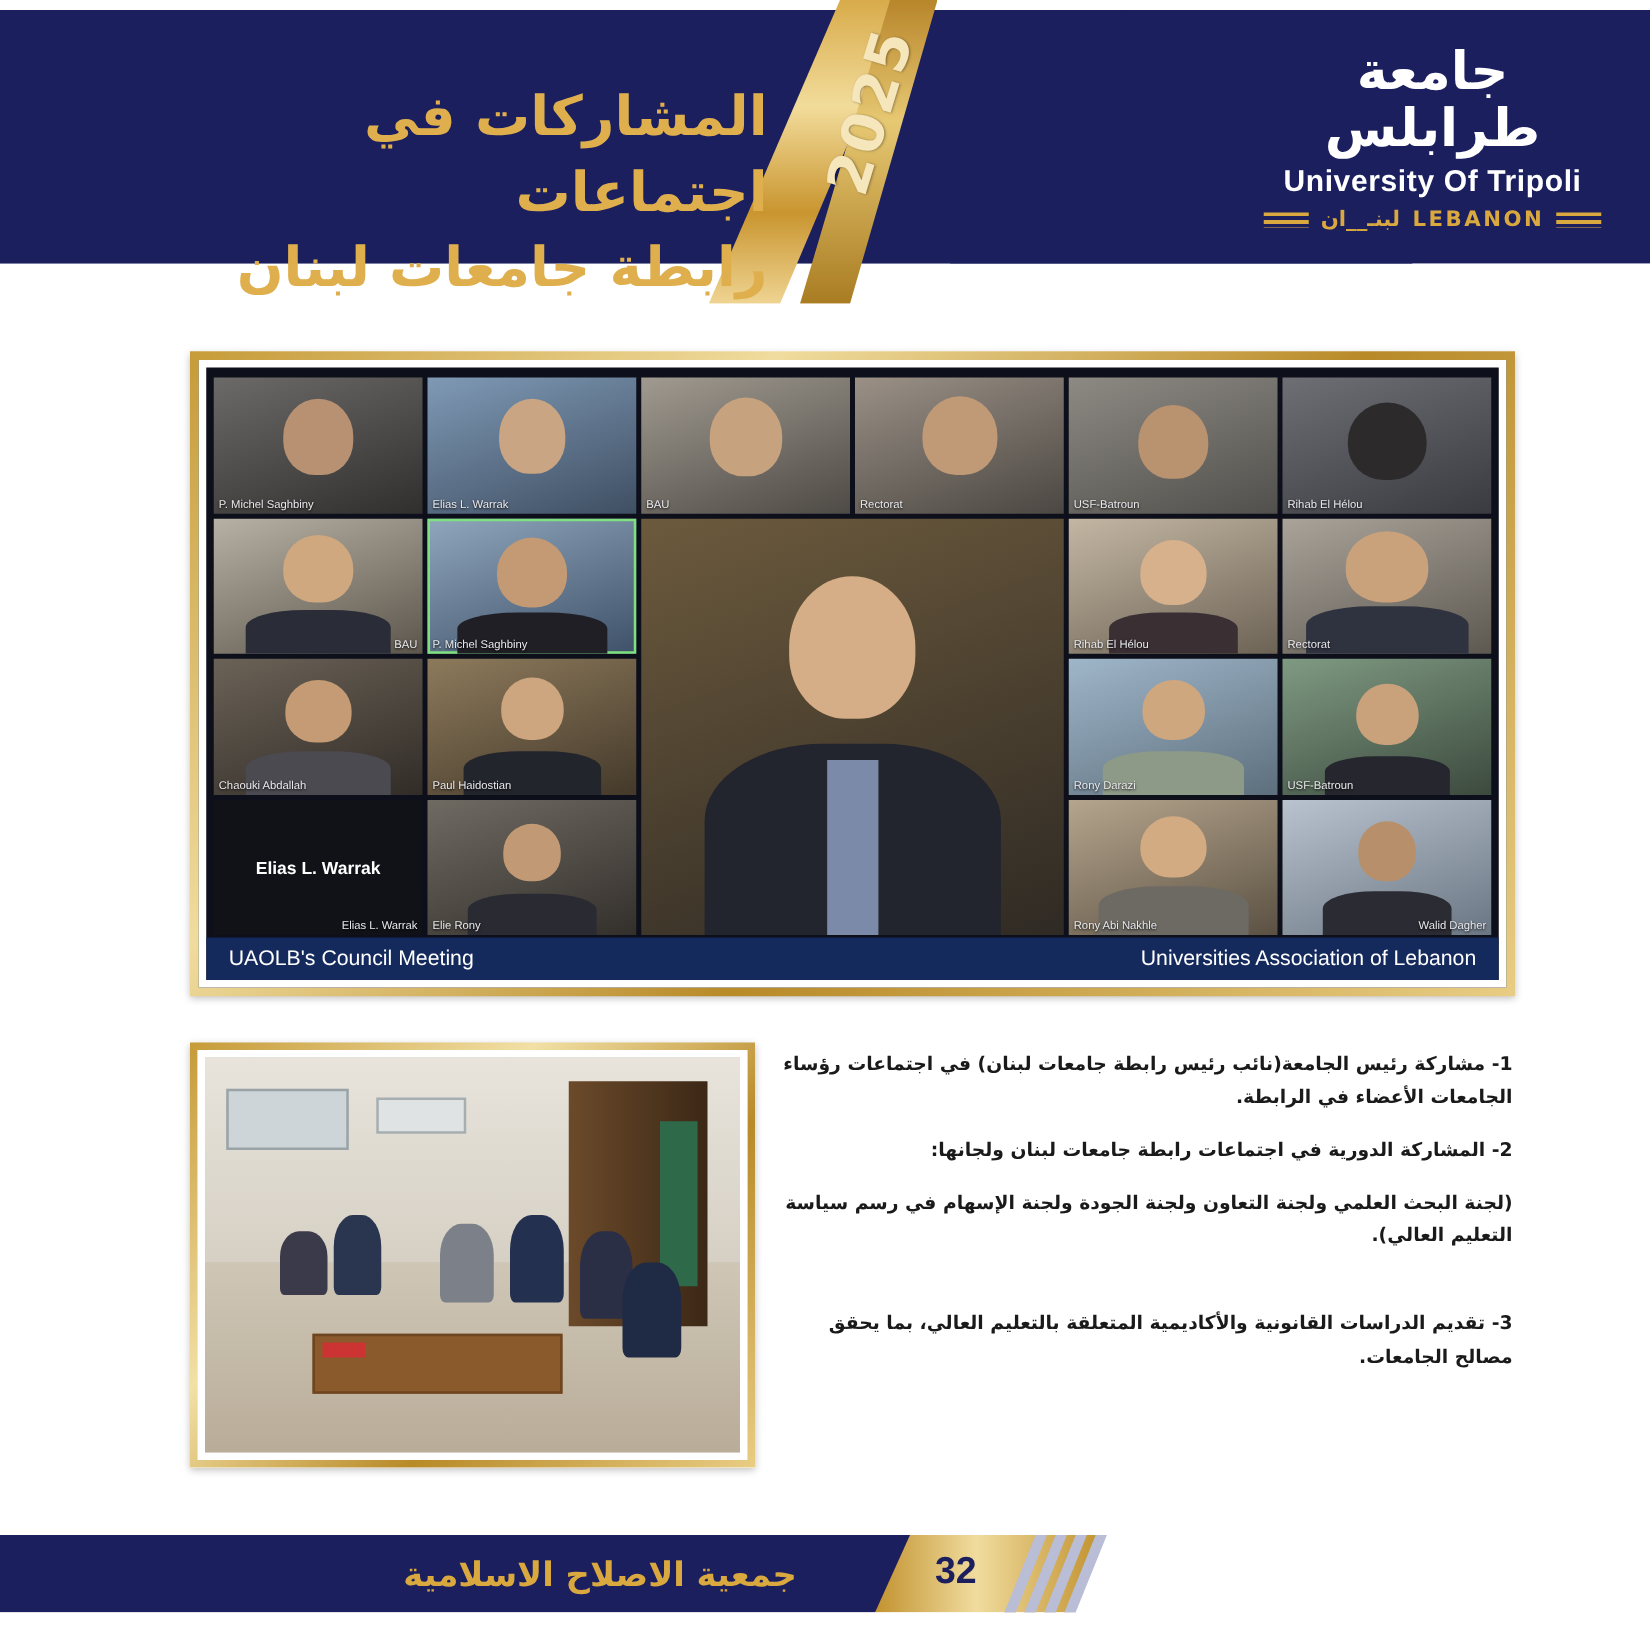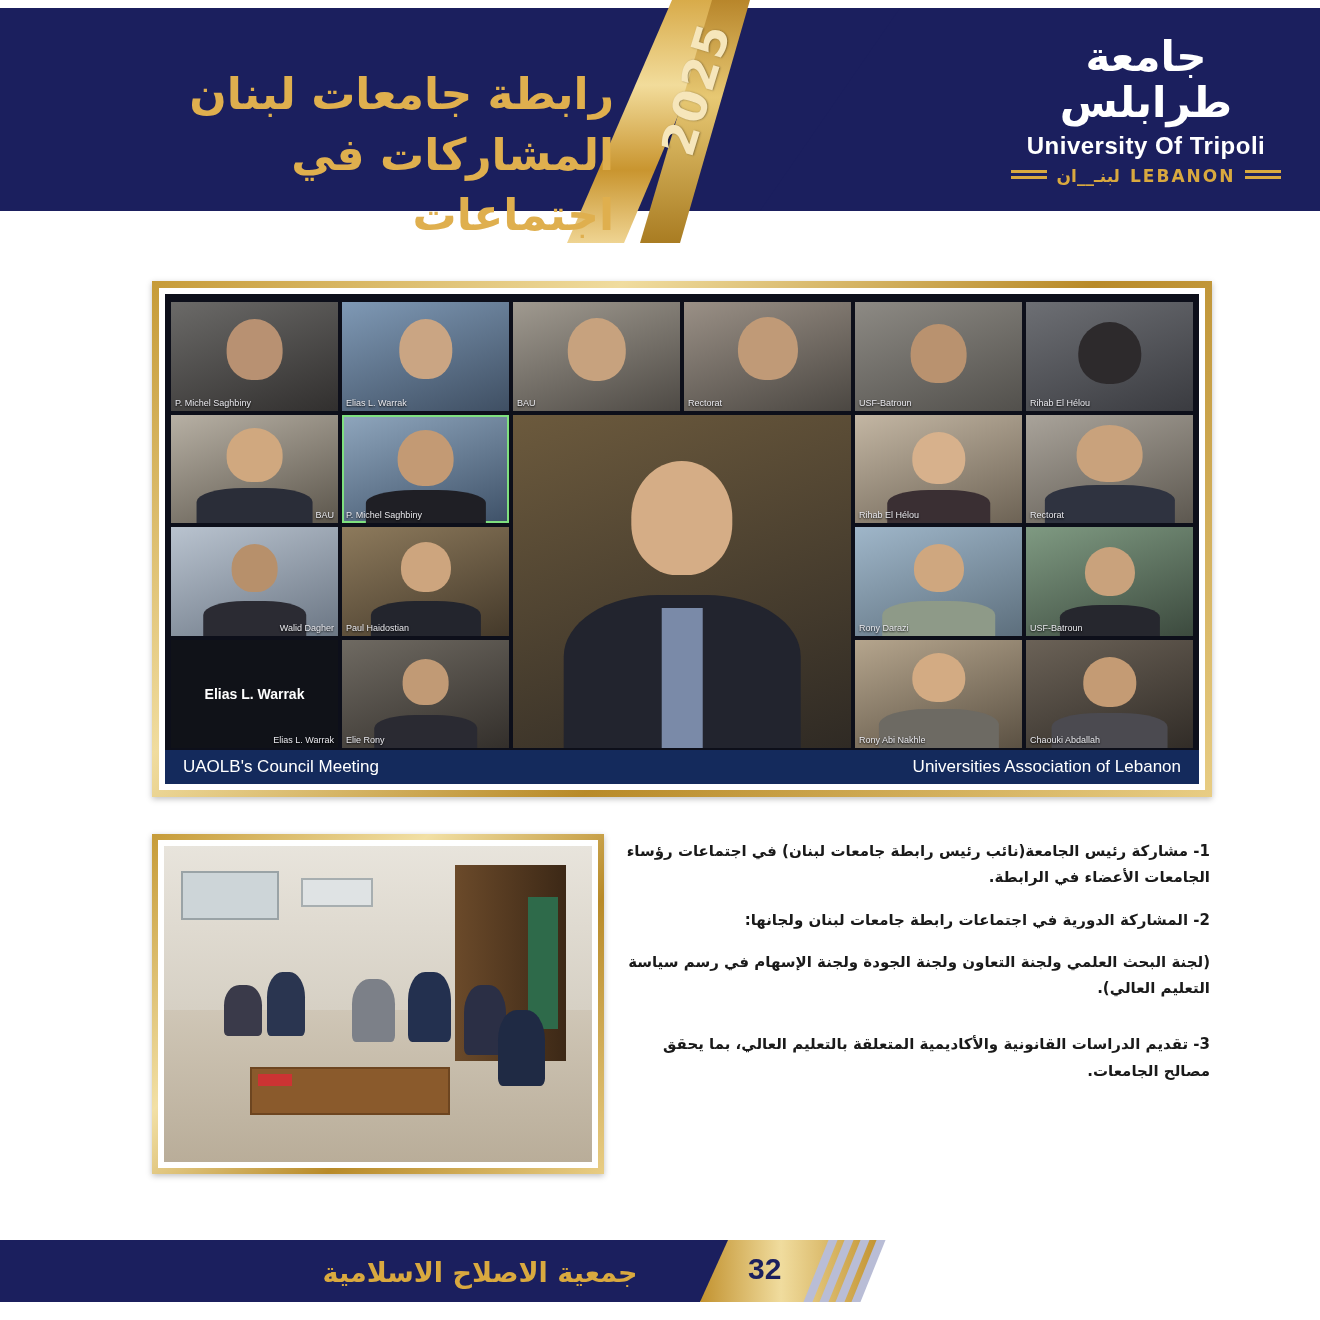--- a/index.html
+++ b/index.html
@@ -131,25 +131,25 @@
 
   
   .textcol{
     position:absolute;right:110px;top:838px;width:590px;
     direction:rtl;text-align:right;
     color:#1a1a1a;
     font-size:15px;line-height:1.75;font-weight:bold;
     font-family:"DejaVu Sans",sans-serif;
   }
   .textcol p{margin:0 0 16px 0;}
-  .textcol p.gap{margin-bottom:30px;}
+  .textcol p.gap{margin-bottom:44px;}
 
   
   .footer{
-    position:absolute;left:0;bottom:4px;width:1164px;height:96px;
+    position:absolute;left:0;bottom:16px;width:1164px;height:96px;
   }
   .footer-navy{
     position:absolute;left:0;bottom:14px;width:760px;height:62px;background:#1b1f5e;
     clip-path:polygon(0 0, 760px 0, 700px 62px, 0 62px);
   }
   .footer-gold{
     position:absolute;left:700px;bottom:14px;width:180px;height:62px;
     background:linear-gradient(90deg,#c2922f,#f0dc9e 45%,#c2922f);
     clip-path:polygon(28px 0, 180px 0, 152px 62px, 0 62px);
   }
@@ -176,22 +176,22 @@
 
 <div class="header">
   <div class="header-navy-clip"></div>
   <div class="header-right-band"></div>
 
   <div class="gold-ribbon"></div>
   <div class="gold-ribbon-2"></div>
   <div class="year-text">2025</div>
 
   <div class="header-title">
+    <div>المشاركات في اجتماعات</div>
     <div>رابطة جامعات لبنان</div>
-    <div>المشاركات في اجتماعات</div>
   </div>
 
   <div class="logo-block">
     <div class="logo-arabic">جامعة طرابلس</div>
     <div class="logo-en">University Of Tripoli</div>
     <div class="logo-sub">
       <span class="bars"></span>
       <span>LEBANON</span>
       <span>لبنـ__ان</span>
       <span class="bars"></span>
@@ -292,34 +292,34 @@
         </div>
         <div class="nm">Rony Darazi</div>
       </div>
       <div class="tile" style="background:linear-gradient(160deg,#8d7a5c,#44392a);">
         <div class="p">
           <div class="head" style="top:14%;width:30%;height:46%;background:#cda57e;"></div>
           <div class="body" style="bottom:0;width:66%;height:32%;background:#23252d;"></div>
         </div>
         <div class="nm">Paul Haidostian</div>
       </div>
+      <div class="tile" style="background:linear-gradient(160deg,#6b6257,#312c27);">
+        <div class="p">
+          <div class="head" style="top:16%;width:32%;height:46%;background:#c49b74;"></div>
+          <div class="body" style="bottom:0;width:70%;height:32%;background:#4b4a50;"></div>
+        </div>
+        <div class="nm">Chaouki Abdallah</div>
+      </div>
+
       <div class="tile" style="background:linear-gradient(160deg,#b9c3cf,#6b7684);">
         <div class="p">
           <div class="head" style="top:16%;width:28%;height:44%;background:#b7906b;"></div>
           <div class="body" style="bottom:0;width:62%;height:32%;background:#2b2b33;"></div>
         </div>
         <div class="nm rt">Walid Dagher</div>
-      </div>
-
-      <div class="tile" style="background:linear-gradient(160deg,#6b6257,#312c27);">
-        <div class="p">
-          <div class="head" style="top:16%;width:32%;height:46%;background:#c49b74;"></div>
-          <div class="body" style="bottom:0;width:70%;height:32%;background:#4b4a50;"></div>
-        </div>
-        <div class="nm">Chaouki Abdallah</div>
       </div>
       <div class="tile" style="background:linear-gradient(160deg,#b5a58d,#5b5143);">
         <div class="p">
           <div class="head" style="top:12%;width:32%;height:46%;background:#d3ab83;"></div>
           <div class="body" style="bottom:0;width:72%;height:36%;background:#6d6a63;"></div>
         </div>
         <div class="nm">Rony Abi Nakhle</div>
       </div>
       <div class="tile" style="background:linear-gradient(160deg,#6f6a62,#332f2b);">
         <div class="p">

